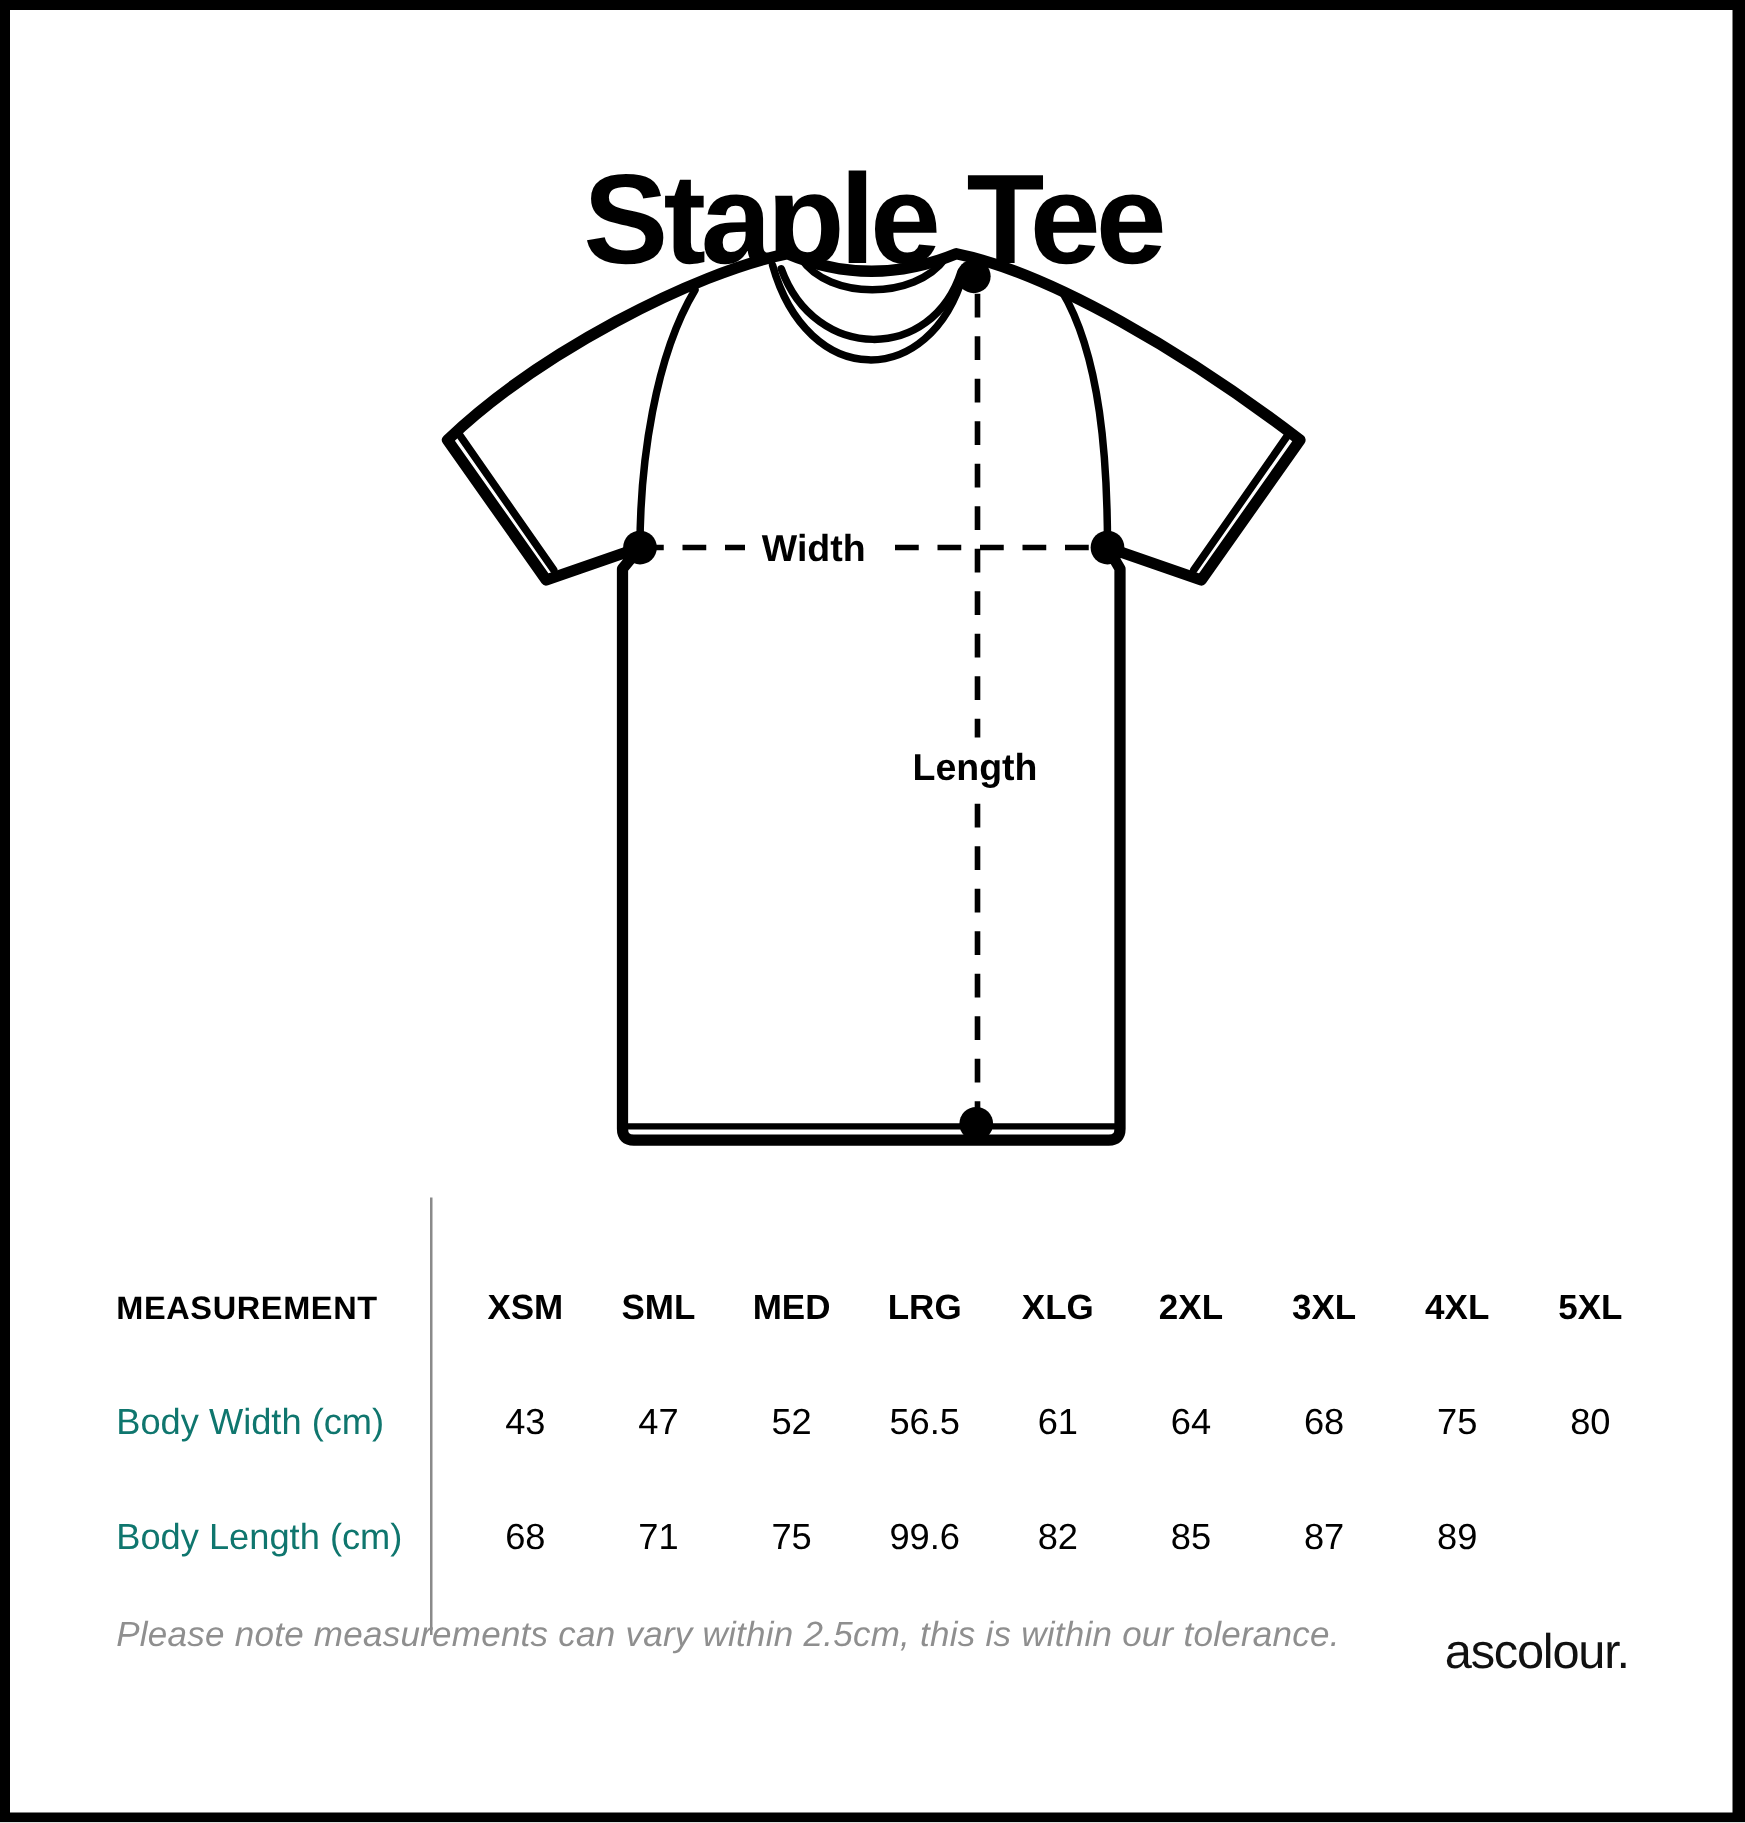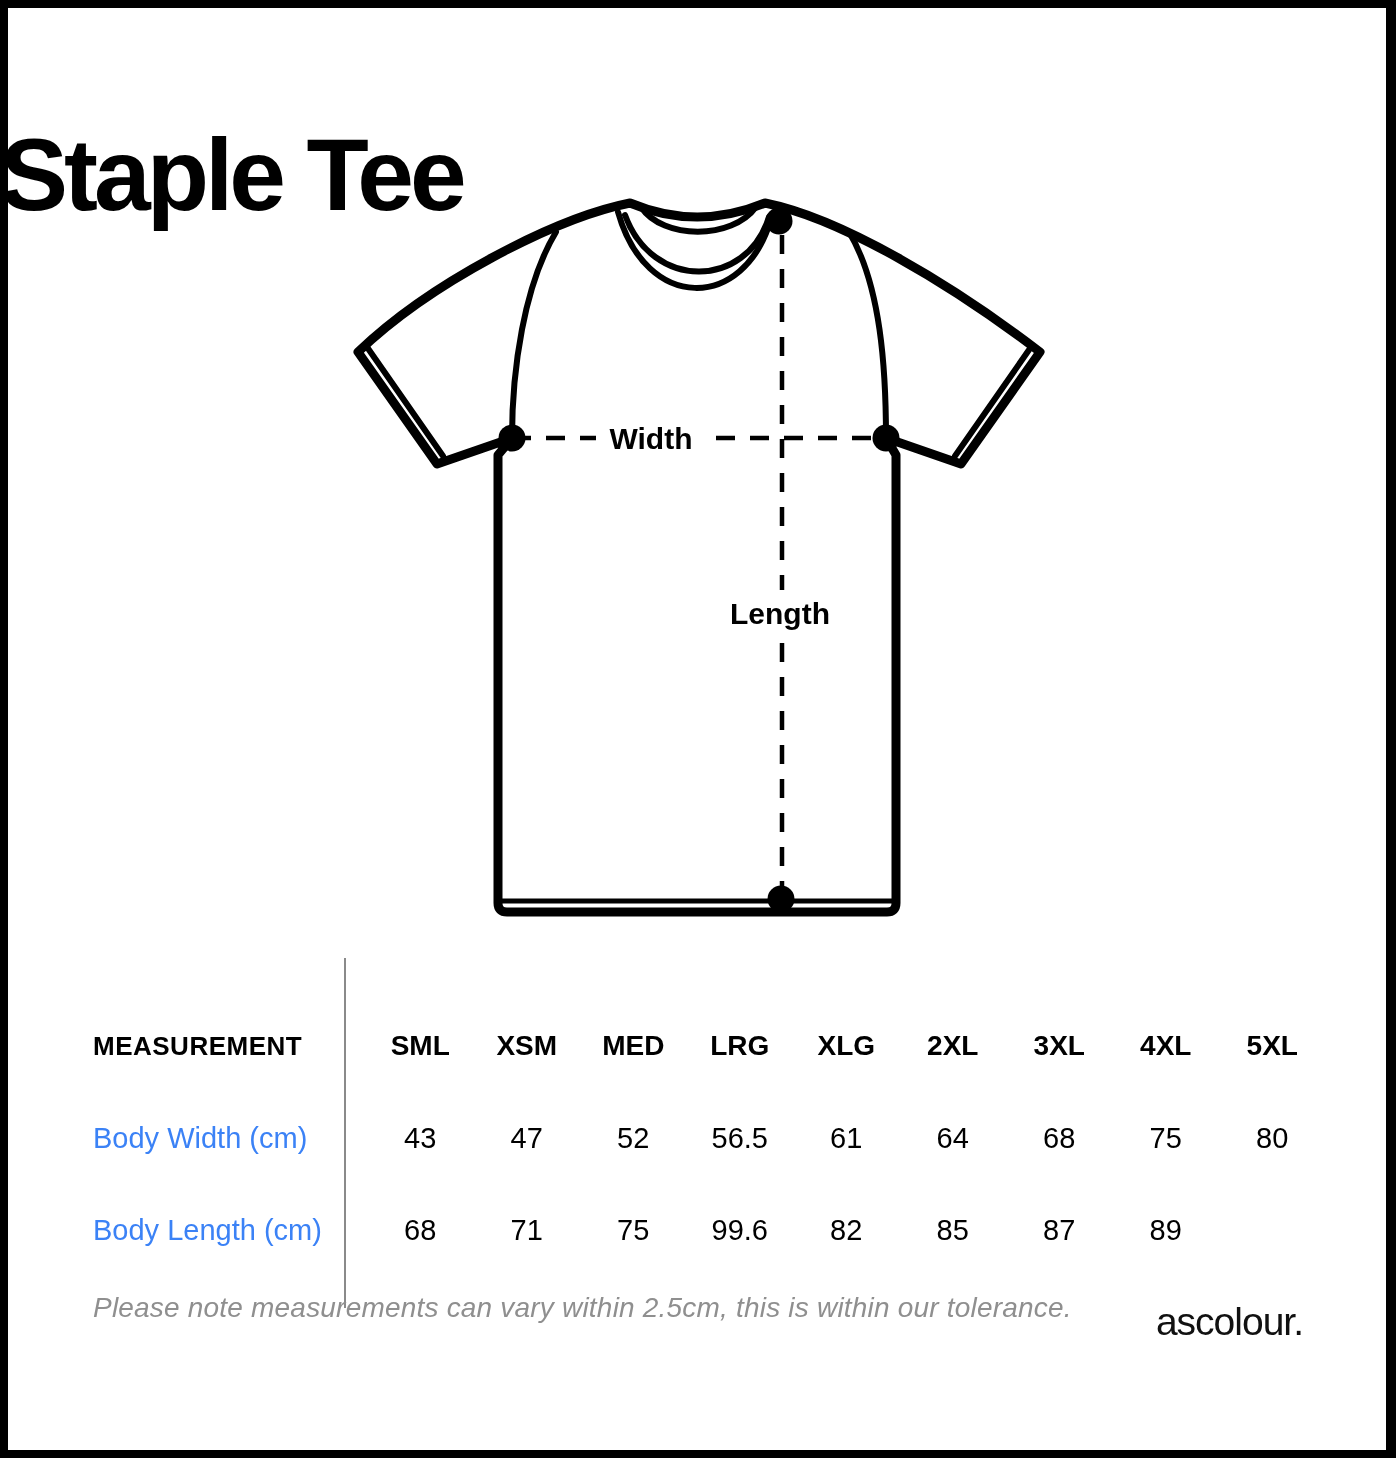--- a/index.html
+++ b/index.html
@@ -5,40 +5,40 @@
   html,body{margin:0;padding:0;background:#fff;}
   .page{
     position:relative;width:1396px;height:1458px;background:#ffffff;
     font-family:"Liberation Sans", sans-serif;color:#000;overflow:hidden;
   }
   .frame{
     position:absolute;inset:0;border:8px solid #000;border-right-width:10px;
     pointer-events:none;z-index:20;
   }
   .title{
-    position:absolute;top:56px;left:0;width:100%;
+    position:absolute;top:56px;left:0;width:100%;text-align:center;
     font-size:102px;font-weight:bold;letter-spacing:-4px;line-height:1;color:#000;
   }
   .tee-svg{position:absolute;left:340px;top:180px;width:720px;height:760px;}
   .tee-svg .shape{fill:#ffffff;stroke:#000;stroke-width:9;stroke-linejoin:round;stroke-linecap:round;}
   .tee-svg .detail{fill:none;stroke:#000;stroke-width:6;stroke-linecap:round;}
   .tee-svg .thin{fill:none;stroke:#000;stroke-width:5;stroke-linecap:round;}
   .tee-svg .dash{fill:none;stroke:#000;stroke-width:4.5;stroke-dasharray:19 15;}
   .tee-svg .dot{fill:#000;stroke:none;}
   .tee-svg .lbl-bg{fill:#ffffff;stroke:none;}
   .tee-svg text{font-family:"Liberation Sans",sans-serif;font-weight:bold;font-size:30px;fill:#000;text-anchor:middle;}
   .size-table{
     position:absolute;left:60px;top:1000px;
     display:grid;grid-template-columns:307px repeat(9,106.5px);grid-auto-rows:92px;
   }
   .cell{display:flex;align-items:center;justify-content:center;font-size:29px;color:#000;}
   .label-cell{justify-content:flex-start;padding-left:33px;}
   .header-cell{font-weight:bold;font-size:28px;}
   .measurement-header{font-weight:bold;font-size:26px;letter-spacing:0.5px;}
-  .row-label{color:#3b82f6;font-weight:normal;}
+  .row-label{color:#0f766e;font-weight:normal;}
   .col-divider{position:absolute;left:344px;top:958px;width:2px;height:350px;background:#8a8a8a;}
   .note{
     position:absolute;left:93px;top:1292px;font-size:28px;font-style:italic;
     color:#8f8f8f;letter-spacing:0.2px;
   }
   .brand{
     position:absolute;right:93px;top:1300px;font-size:39px;color:#111;
     letter-spacing:-1px;font-weight:normal;
   }
 </style>
@@ -91,22 +91,22 @@
 
     <text x="651" y="449">Width</text>
     <text x="780" y="624">Length</text>
   </svg>
 
   <div class="col-divider"></div>
 
   <div class="size-table">
 
     <div class="cell label-cell measurement-header">MEASUREMENT</div>
+    <div class="cell header-cell">XSM</div>
     <div class="cell header-cell">SML</div>
-    <div class="cell header-cell">XSM</div>
     <div class="cell header-cell">MED</div>
     <div class="cell header-cell">LRG</div>
     <div class="cell header-cell">XLG</div>
     <div class="cell header-cell">2XL</div>
     <div class="cell header-cell">3XL</div>
     <div class="cell header-cell">4XL</div>
     <div class="cell header-cell">5XL</div>
 
     <div class="cell label-cell row-label">Body Width (cm)</div>
     <div class="cell">43</div>

